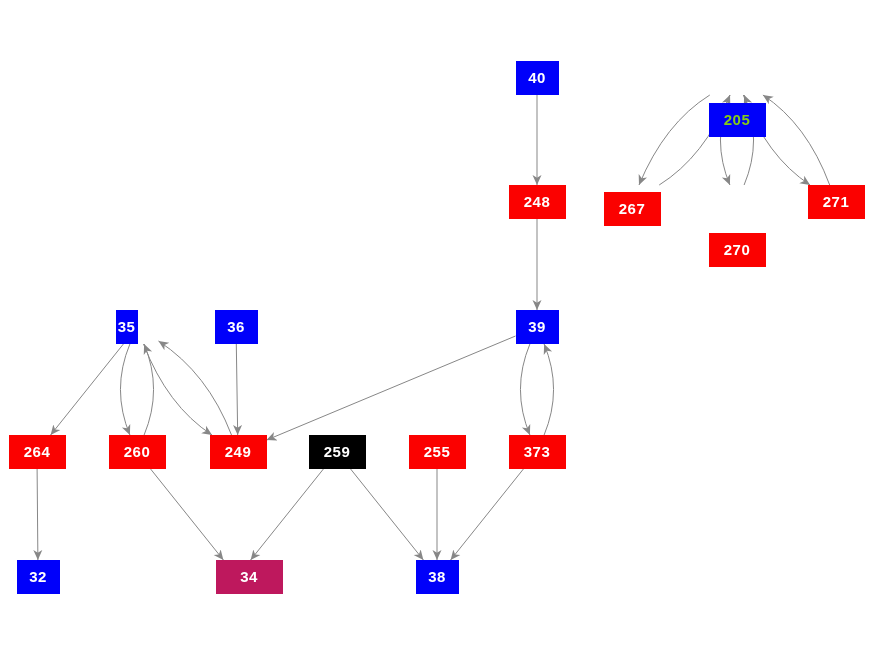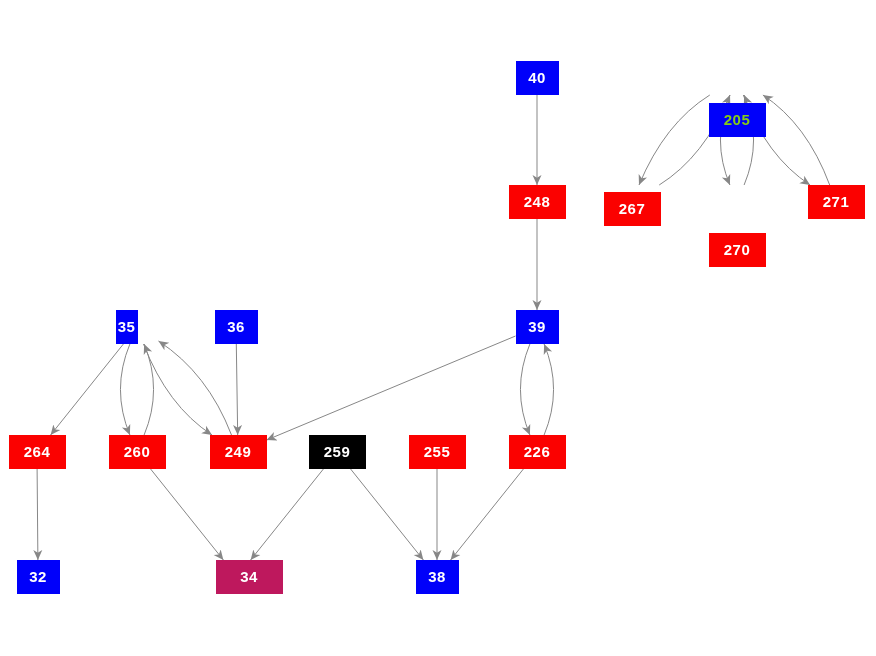--- a/index.html
+++ b/index.html
@@ -79,17 +79,17 @@
     <div class="node" style="left: 708.5px; top: 185px; width: 57px; height: 34px; line-height: 34px; background: rgb(251, 1, 0); color: rgb(255, 255, 255); margin-top: 48px;">270</div>
     <div class="node" style="left: 807.5px; top: 185px; width: 57px; height: 34px; line-height: 34px; background: rgb(251, 1, 0); color: rgb(255, 255, 255);">271</div>
     <div class="node" style="left: 115.5px; top: 310px; width: 22px; height: 34px; line-height: 34px; background: rgb(0, 0, 250); color: rgb(255, 255, 255);">35</div>
     <div class="node" style="left: 214.5px; top: 310px; width: 43px; height: 34px; line-height: 34px; background: rgb(0, 0, 250); color: rgb(255, 255, 255);">36</div>
     <div class="node" style="left: 515.5px; top: 310px; width: 43px; height: 34px; line-height: 34px; background: rgb(0, 0, 250); color: rgb(255, 255, 255);">39</div>
     <div class="node" style="left: 8.5px; top: 435px; width: 57px; height: 34px; line-height: 34px; background: rgb(251, 1, 0); color: rgb(255, 255, 255);">264</div>
     <div class="node" style="left: 108.5px; top: 435px; width: 57px; height: 34px; line-height: 34px; background: rgb(251, 1, 0); color: rgb(255, 255, 255);">260</div>
     <div class="node" style="left: 209.5px; top: 435px; width: 57px; height: 34px; line-height: 34px; background: rgb(251, 1, 0); color: rgb(255, 255, 255);">249</div>
     <div class="node" style="left: 308.5px; top: 435px; width: 57px; height: 34px; line-height: 34px; background: #000000; color: rgb(255, 255, 255);">259</div>
     <div class="node" style="left: 408.5px; top: 435px; width: 57px; height: 34px; line-height: 34px; background: rgb(251, 1, 0); color: rgb(255, 255, 255);">255</div>
-    <div class="node" style="left: 508.5px; top: 435px; width: 57px; height: 34px; line-height: 34px; background: rgb(251, 1, 0); color: rgb(255, 255, 255);">226</div>
+    <div class="node" style="left: 508.5px; top: 435px; width: 57px; height: 34px; line-height: 34px; background: rgb(251, 1, 0); color: rgb(255, 255, 255);">373</div>
     <div class="node" style="left: 16.5px; top: 560px; width: 43px; height: 34px; line-height: 34px; background: rgb(0, 0, 250); color: rgb(255, 255, 255);">32</div>
     <div class="node" style="left: 215.5px; top: 560px; width: 67px; height: 34px; line-height: 34px; background: #be185d; color: rgb(255, 255, 255);">34</div>
     <div class="node" style="left: 415.5px; top: 560px; width: 43px; height: 34px; line-height: 34px; background: rgb(0, 0, 250); color: rgb(255, 255, 255);">38</div>
   </div>
 
 </body></html>

